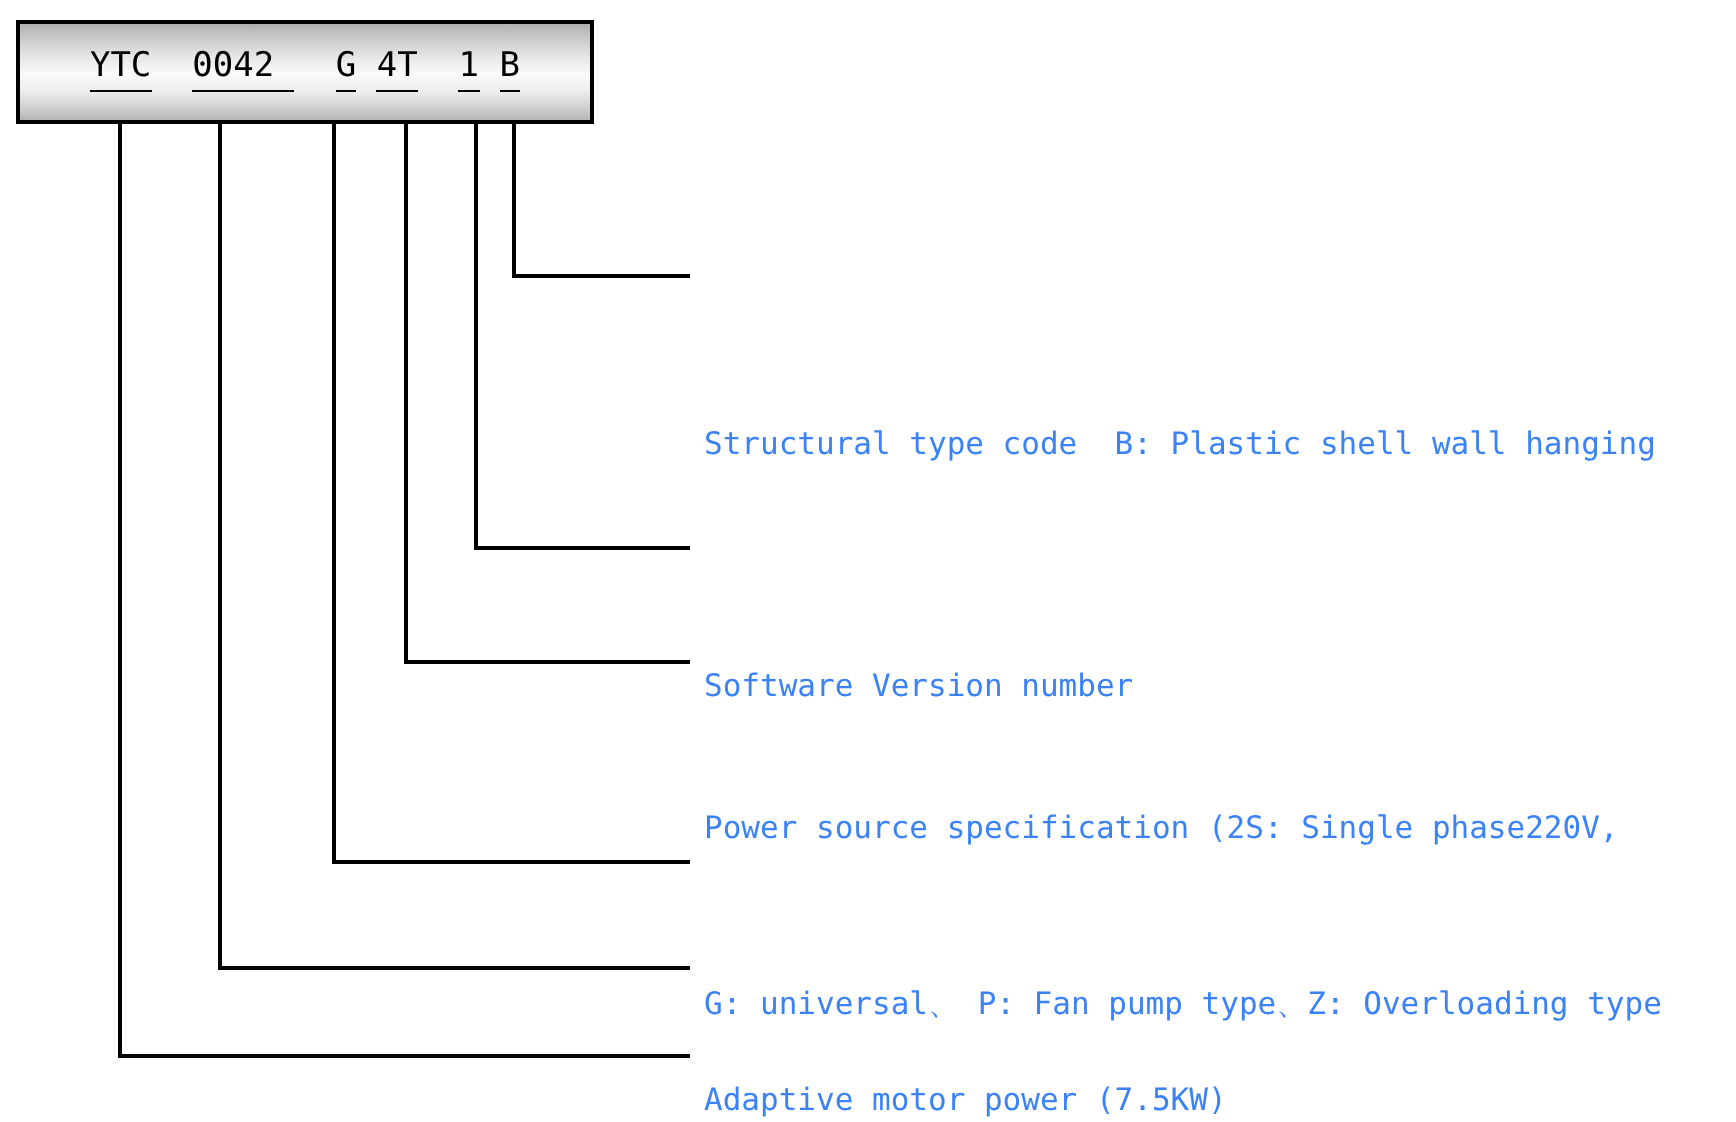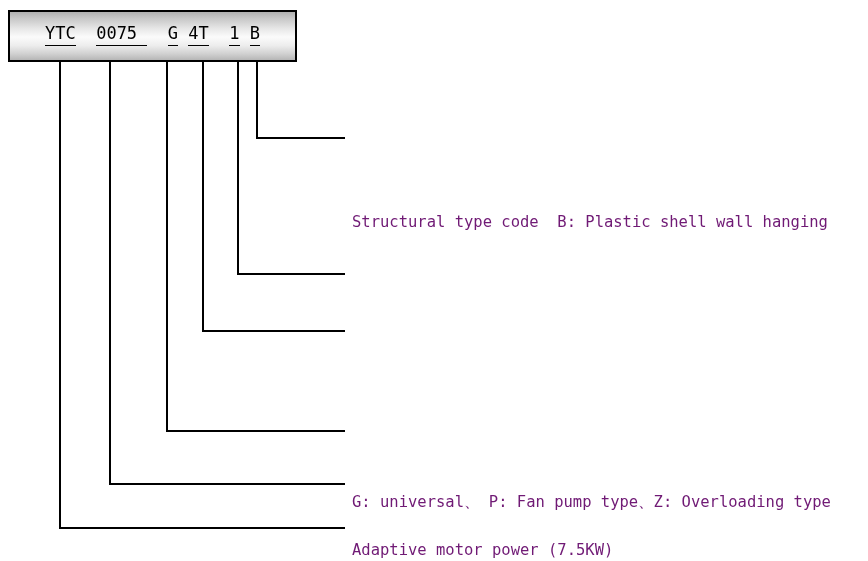--- a/index.html
+++ b/index.html
@@ -40,21 +40,21 @@
     white-space:pre;
   }
   .gap{white-space:pre;padding-bottom:3px;}
 
   
   #leaders{position:absolute;left:0;top:0;width:868px;height:561px;}
 
   
   .desc{
     position:absolute;
-    color:#701a75;
+    color:#3b82f6;
     font-size:15.5px;
     line-height:32px;
     white-space:pre-wrap;
     letter-spacing:0px;
   }
   .d-struct{left:352px;top:142px;width:500px;}
   .d-soft{left:352px;top:263px;width:480px;}
   .d-power{left:352px;top:334px;width:505px;}
   .d-type{left:352px;top:422px;width:505px;}
   .d-motor{left:352px;top:470px;width:460px;}
@@ -63,21 +63,21 @@
 </style>
 </head>
 <body>
 
 <div id="stage">
 
   <div class="code-box">
     <div class="code-text">
       <span class="seg">YTC</span>
       <span class="gap">  </span>
-      <span class="seg">0075 </span>
+      <span class="seg">0042 </span>
       <span class="gap">  </span>
       <span class="seg">G</span>
       <span class="gap"> </span>
       <span class="seg">4T</span>
       <span class="gap">  </span>
       <span class="seg">1</span>
       <span class="gap"> </span>
       <span class="seg">B</span>
     </div>
   </div>
@@ -96,22 +96,26 @@
       <polyline points="110,62 110,484 345,484"></polyline>
 
       <polyline points="60,62 60,528 345,528"></polyline>
     </g>
   </svg>
 
   <div class="desc d-struct">
     <span class="ln">Structural type code  B: Plastic shell wall hanging</span>
   </div>
 
+  <div class="desc d-soft">
+    <span class="ln">Software Version number</span>
+  </div>
 
   <div class="desc d-power">
+    <span class="ln">Power source specification (2S: Single phase220V,</span>
     
   </div>
 
   <div class="desc d-type">
     <span class="ln">G: universal、 P: Fan pump type、Z: Overloading type</span>
   </div>
 
   <div class="desc d-motor">
     <span class="ln">Adaptive motor power (7.5KW)</span>
   </div>

